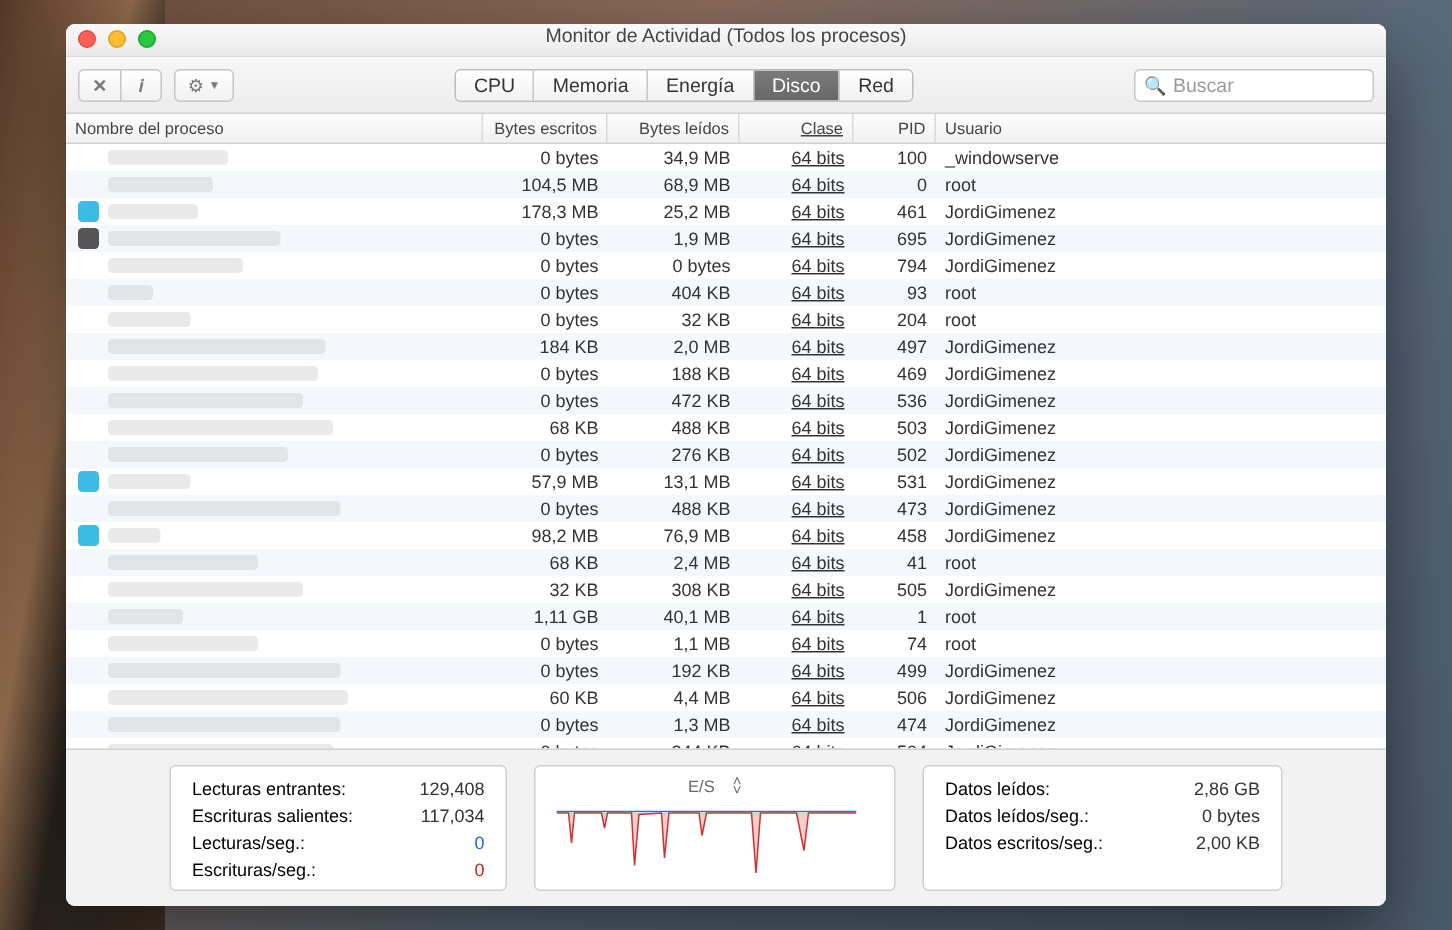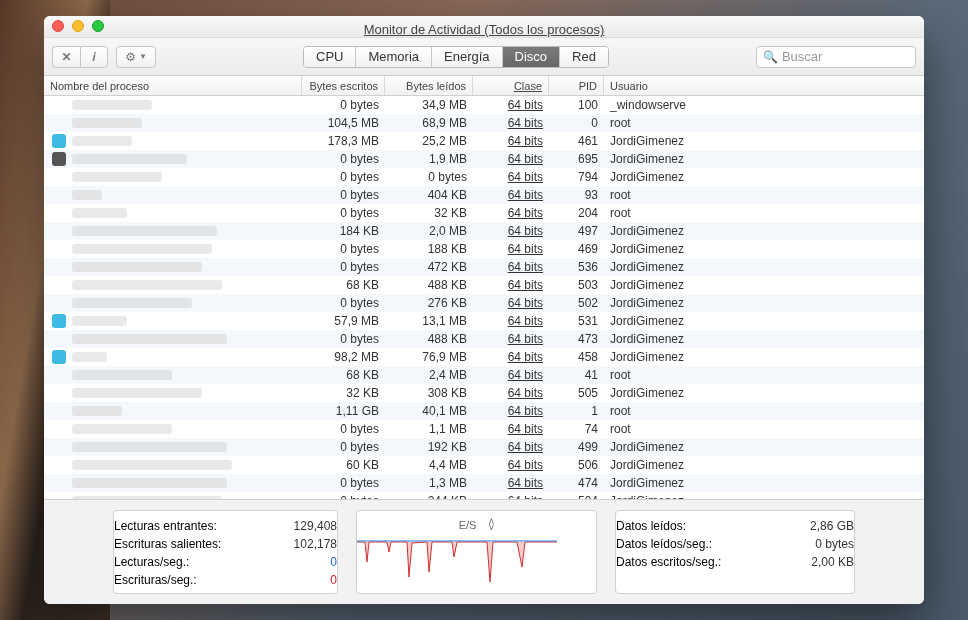--- a/index.html
+++ b/index.html
@@ -28,28 +28,27 @@
     box-shadow: 0 20px 50px rgba(0,0,0,0.5);
     display: flex;
     flex-direction: column;
     position: relative;
     z-index: 1;
     overflow: hidden;
   }
   .titlebar {
     height: 22px;
     display: flex;
-    align-items: flex-end;
+    align-items: flex-start;
     justify-content: center;
     font-size: 13px;
     color: #444;
     background: linear-gradient(#f9f9f9,#eaeaea);
     border-bottom: 1px solid #dcdcdc;
     position: relative;
-    text-decoration: underline;
   }
   .traffic { position: absolute; left: 8px; top: 4px; display: flex; gap: 8px; }
   .tl { width: 12px; height: 12px; border-radius: 50%; }
   .tl.r { background:#ff5f57; border:1px solid #e04740;}
   .tl.y { background:#febc2e; border:1px solid #dba11e;}
   .tl.g { background:#28c840; border:1px solid #1c9e31;}
   .toolbar {
     height: 38px;
     background: linear-gradient(#f7f7f7,#ececec);
     border-bottom: 1px solid #d0d0d0;
@@ -108,21 +107,21 @@
     background:linear-gradient(#fdfdfd,#f1f1f1);
     border-bottom:1px solid #d0d0d0;
     font-size:11px;
     color:#444;
   }
   .table-head div, .row div {
     padding: 0 6px;
     display:flex; align-items:center;
     overflow:hidden; white-space:nowrap;
   }
-  .col-name{width:258px;}
+  .col-name{width:278px;}
   .col-written{width:83px;justify-content:flex-end;}
   .col-read{width:88px;justify-content:flex-end;}
   .col-class{width:76px;justify-content:flex-end;text-decoration:underline;}
   .col-pid{width:55px;justify-content:flex-end;}
   .col-user{flex:1;}
   .table-head .col-name{border-right:1px solid #d9d9d9;}
   .table-head .col-written{border-right:1px solid #d9d9d9;}
   .table-head .col-read{border-right:1px solid #d9d9d9;}
   .table-head .col-class{border-right:1px solid #d9d9d9;}
   .table-head .col-pid{border-right:1px solid #d9d9d9;}
@@ -150,21 +149,21 @@
     align-items:center;
     justify-content:center;
     gap:18px;
     padding:8px 14px;
     font-size:12px;
   }
   .panel{
     border:1px solid #d0d0d0;
     border-radius:4px;
     background:#fff;
-    padding:6px 0;
+    padding:6px 14px;
     height:84px;
   }
   .panel.stats{width:225px;}
   .panel.chart{width:241px;display:flex;flex-direction:column;position:relative;}
   .panel.stats2{width:240px;}
   .stat-row{display:flex;justify-content:space-between;height:18px;align-items:center;}
   .stat-row .v{color:#333;}
   .stat-row .v.red{color:#d02020;}
   .stat-row .v.blue{color:#1a66d0;}
   .chart-hdr{font-size:11px;color:#666;display:flex;align-items:center;justify-content:center;gap:6px;height:16px;}
@@ -484,21 +483,21 @@
     </div>
 
   <div class="footer">
     <div class="panel stats" id="panel-left">
         <div class="stat-row">
           <span>Lecturas entrantes:</span>
           <span class="v ">129,408</span>
         </div>
         <div class="stat-row">
           <span>Escrituras salientes:</span>
-          <span class="v ">102,178</span>
+          <span class="v ">117,034</span>
         </div>
         <div class="stat-row">
           <span>Lecturas/seg.:</span>
           <span class="v blue">0</span>
         </div>
         <div class="stat-row">
           <span>Escrituras/seg.:</span>
           <span class="v red">0</span>
         </div>
       </div>

